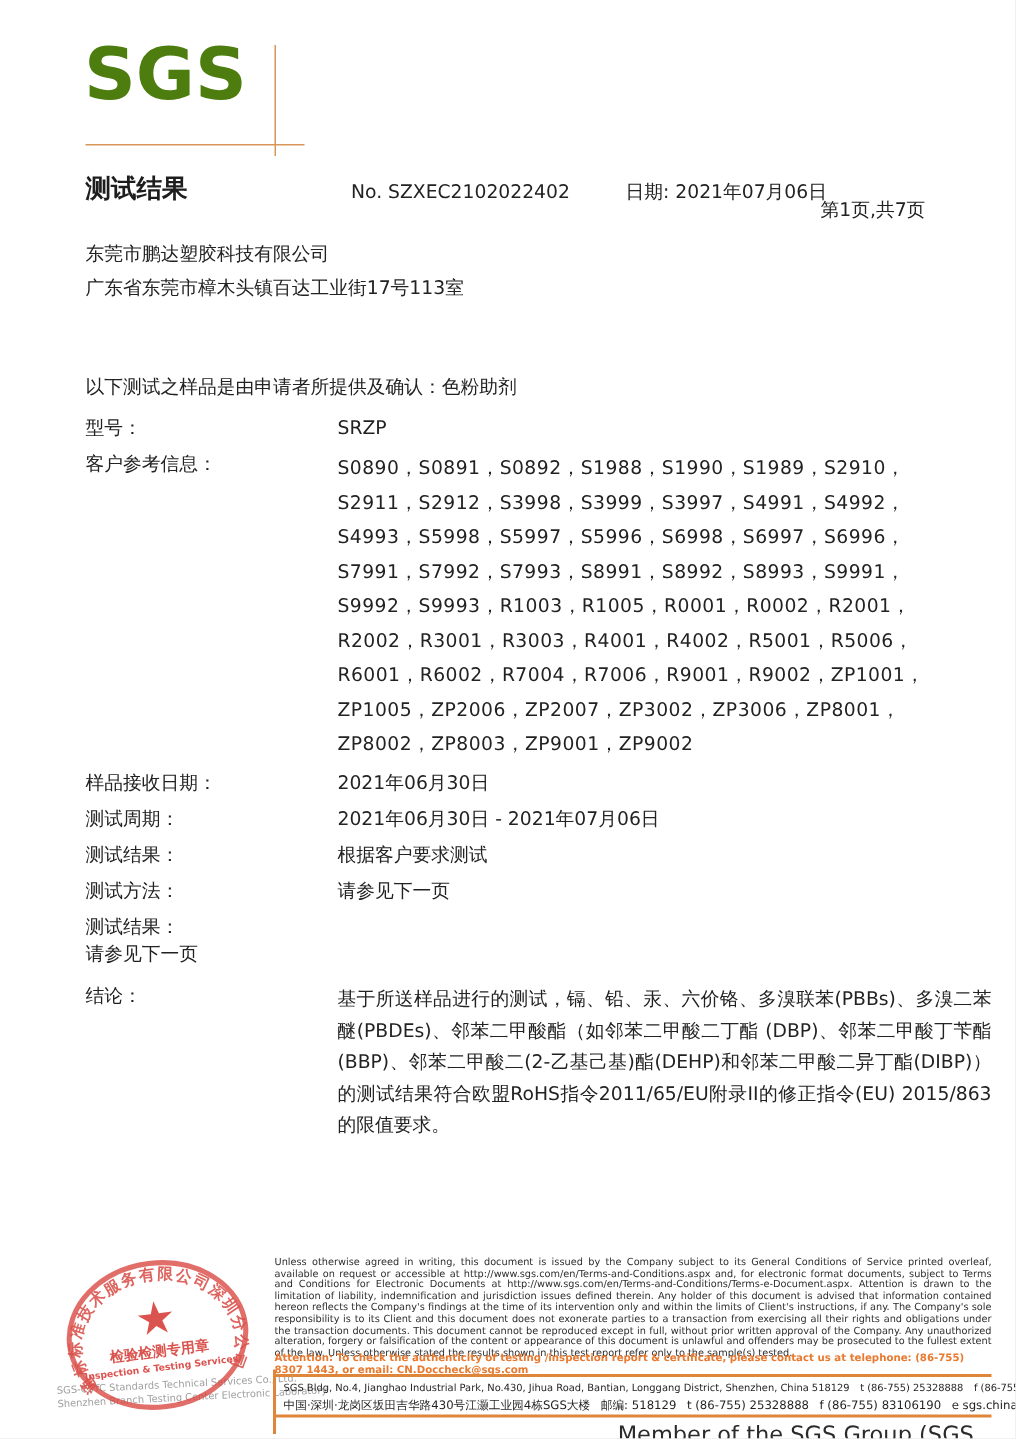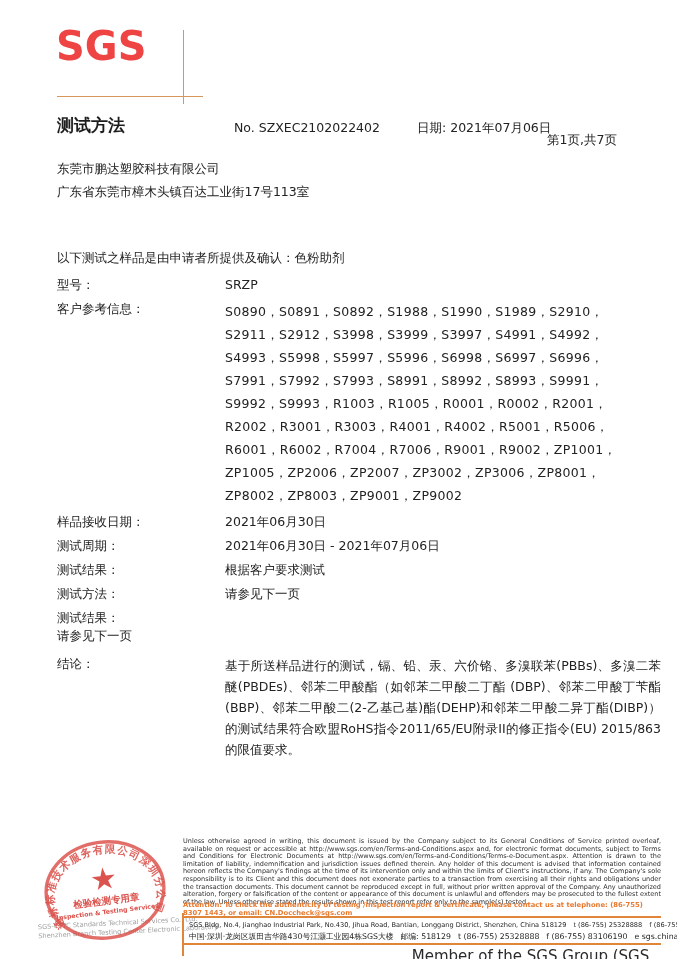--- a/index.html
+++ b/index.html
@@ -5,21 +5,21 @@
   html,body { margin:0; padding:0; background:#e8e8e8; }
   .page {
     position:relative; width:677px; height:959px; margin:0 auto;
     background:#ffffff; overflow:hidden;
     font-family:"DejaVu Sans","Liberation Sans",sans-serif;
     color:#222;
   }
   
   .logo-text {
     position:absolute; left:56px; top:26px;
-    font-size:40px; font-weight:bold; color:#ef4444; line-height:1; letter-spacing:0;
+    font-size:48px; font-weight:bold; color:#4d7c0f; line-height:1; letter-spacing:0;
   }
   .reg-hline { position:absolute; left:57px; top:96px; width:146px; height:1px; background:#d9965a; }
   .reg-vline { position:absolute; left:183px; top:30px; width:1px; height:74px; background:#d9965a; }
   
   .report-title { position:absolute; left:57px; top:114px; font-size:17px; font-weight:bold; color:#1d1d1d; }
   .report-no    { position:absolute; left:234px; top:120px; font-size:12.5px; }
   .report-date  { position:absolute; left:417px; top:120px; font-size:12.5px; }
   .report-page  { position:absolute; left:547px; top:120px; font-size:12.5px;margin-top:12px; }
   .applicant { position:absolute; left:57px; top:157px; font-size:12.5px; line-height:23px; }
   
@@ -61,21 +61,21 @@
 </style>
 </head>
 <body>
 
 <div class="page">
 
   <div class="logo-text">SGS</div>
   <div class="reg-hline"></div>
   <div class="reg-vline"></div>
 
-  <div class="report-title">测试方法</div>
+  <div class="report-title">测试结果</div>
   <div class="report-no">No. SZXEC2102022402</div>
   <div class="report-date">日期: 2021年07月06日</div>
   <div class="report-page">第1页,共7页</div>
 
   <div class="applicant">
     <div>东莞市鹏达塑胶科技有限公司</div>
     <div>广东省东莞市樟木头镇百达工业街17号113室</div>
   </div>
 
   <div class="content">

